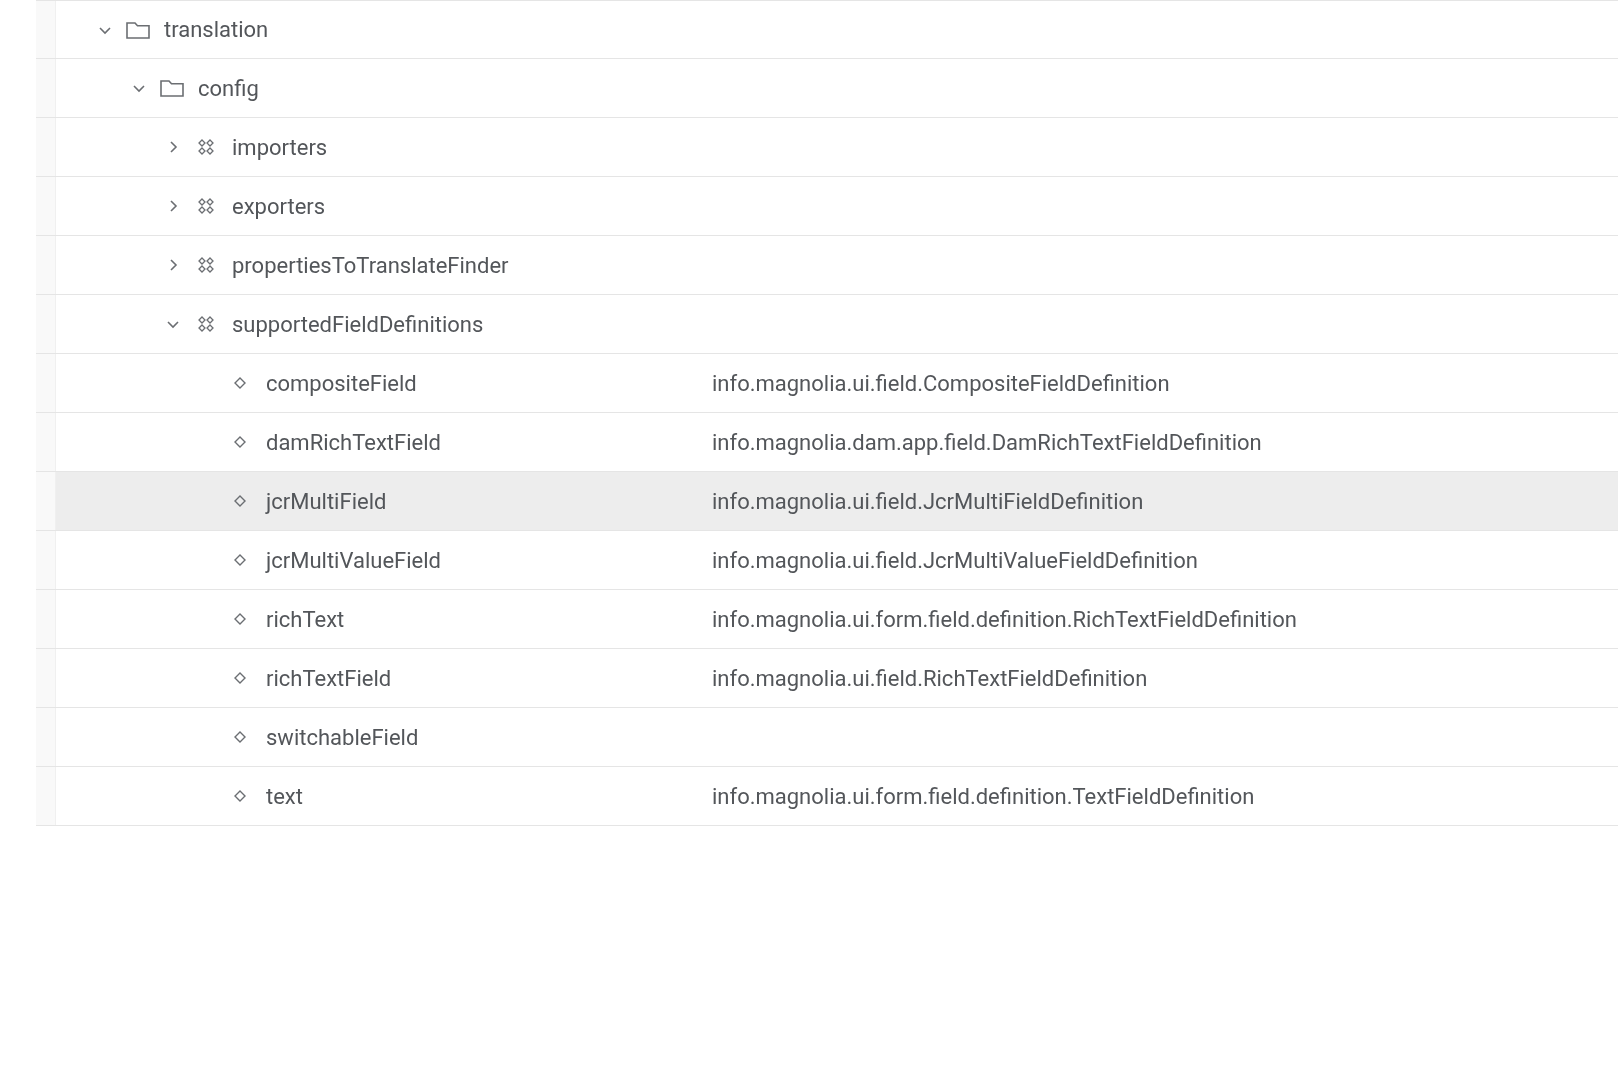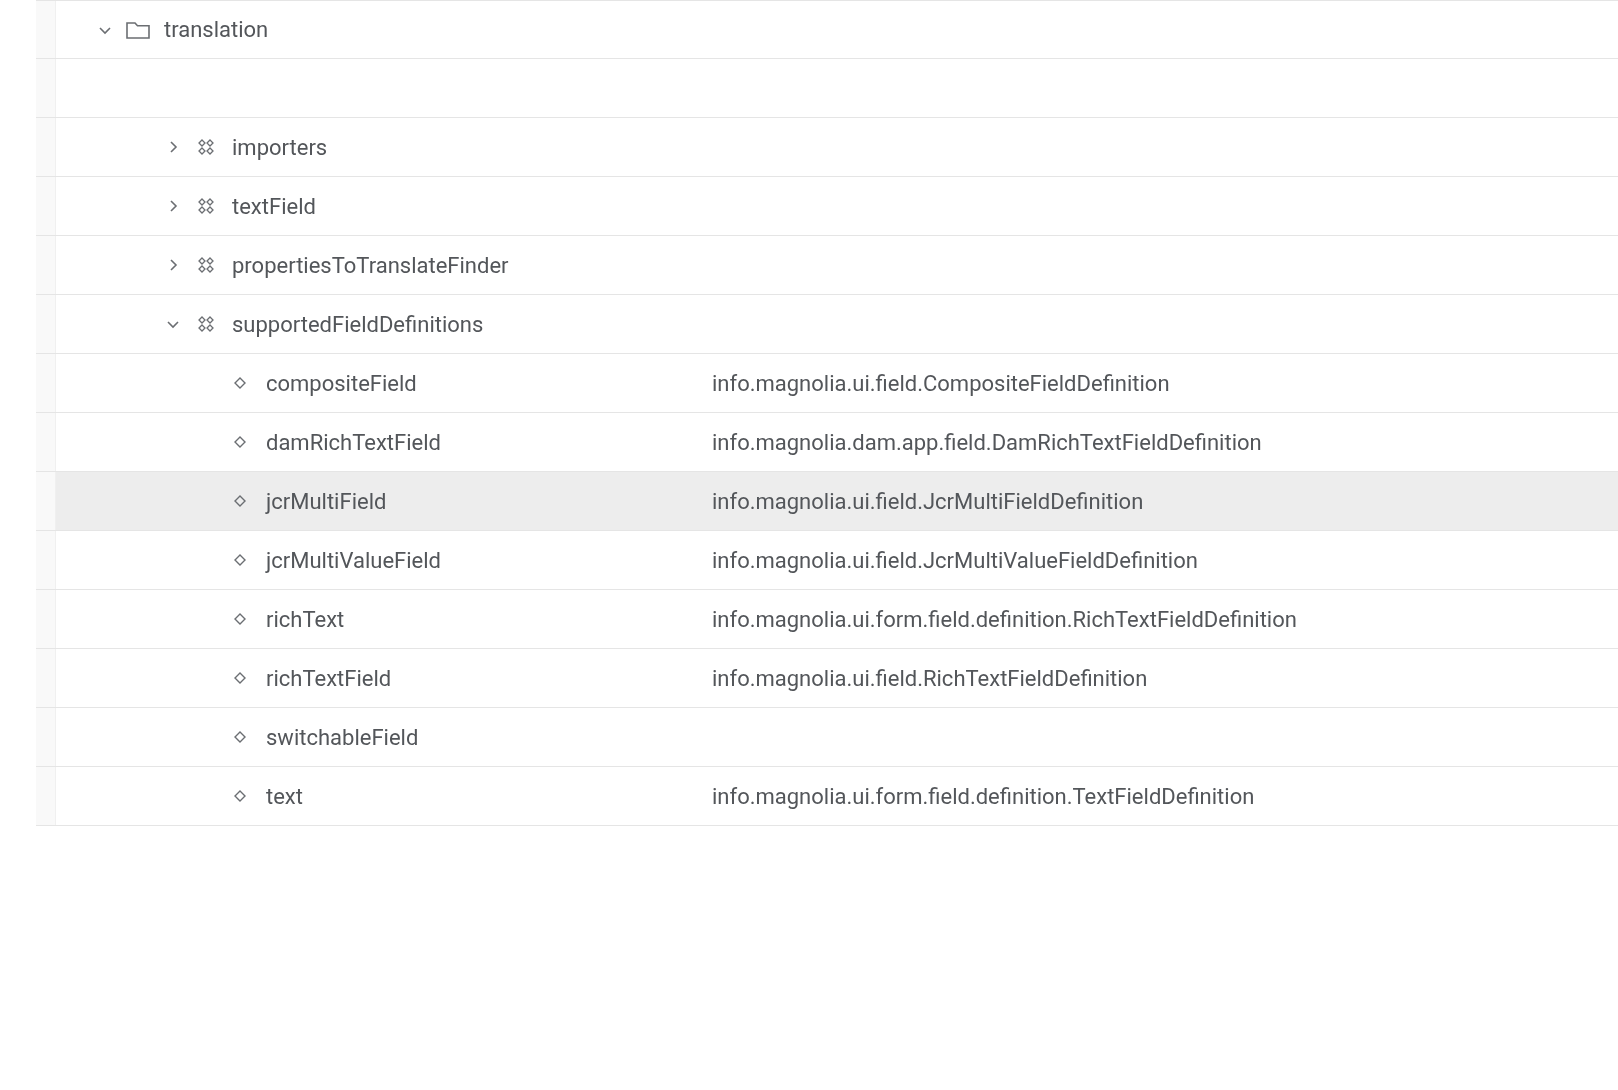--- a/index.html
+++ b/index.html
@@ -88,20 +88,34 @@
           </svg>
         </div>
         <span class="label-text">translation</span>
       </div>
       <div class="value-col">
         <span class="value-text"></span>
       </div>
     </div>
     <div class="row">
       <div class="gutter"></div>
+      <div class="label-col">
+        <div class="indent" style="width: 68px;"></div>
+        <div class="toggle">
+          <svg width="16" height="16" viewBox="0 0 16 16" fill="none" stroke="currentColor" stroke-width="1.6">
+            <polyline points="3,6 8,11 13,6"></polyline>
+          </svg>
+        </div>
+        <div class="icon-slot">
+          <svg width="26" height="22" viewBox="0 0 26 22" fill="none" stroke="currentColor" stroke-width="1.6">
+            <path d="M2 4 H10 L12.5 6.8 H24 V19 H2 Z"></path>
+          </svg>
+        </div>
+        <span class="label-text">config</span>
+      </div>
       <div class="value-col">
         <span class="value-text"></span>
       </div>
     </div>
     <div class="row">
       <div class="gutter"></div>
       <div class="label-col">
         <div class="indent" style="width: 102px;"></div>
         <div class="toggle">
           <svg width="16" height="16" viewBox="0 0 16 16" fill="none" stroke="currentColor" stroke-width="1.6">
@@ -132,21 +146,21 @@
           </svg>
         </div>
         <div class="icon-slot">
           <svg width="24" height="24" viewBox="0 0 24 24" fill="none" stroke="currentColor" stroke-width="1.3">
             <path d="M8 5 L11 8 L8 11 L5 8 Z"></path>
             <path d="M16 5 L19 8 L16 11 L13 8 Z"></path>
             <path d="M8 13 L11 16 L8 19 L5 16 Z"></path>
             <path d="M16 13 L19 16 L16 19 L13 16 Z"></path>
           </svg>
         </div>
-        <span class="label-text">textField</span>
+        <span class="label-text">exporters</span>
       </div>
       <div class="value-col">
         <span class="value-text"></span>
       </div>
     </div>
     <div class="row">
       <div class="gutter"></div>
       <div class="label-col">
         <div class="indent" style="width: 102px;"></div>
         <div class="toggle">

